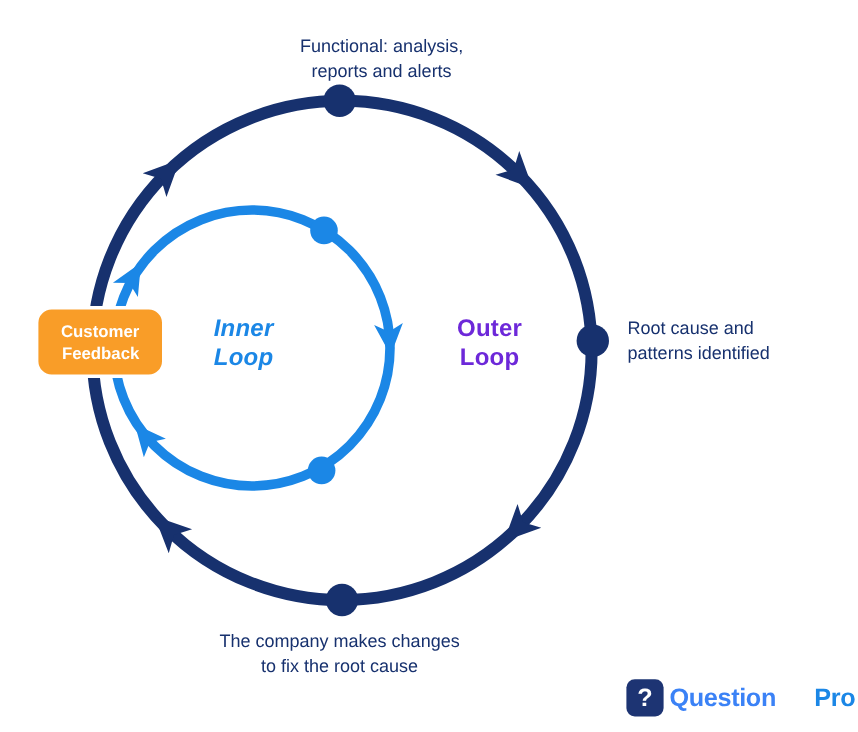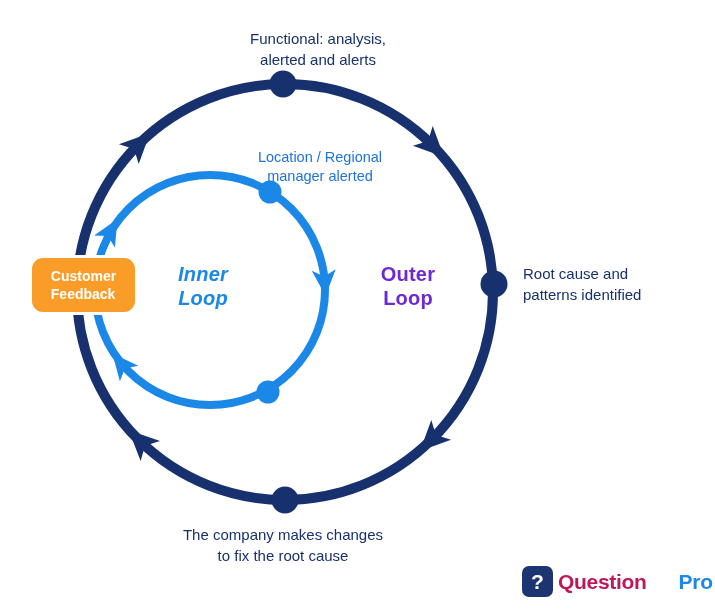--- a/index.html
+++ b/index.html
@@ -24,34 +24,34 @@
   .loop-title{font-size:20px;line-height:24px;font-weight:700;letter-spacing:.2px;}
   .centerx{transform:translateX(-50%);}
   .badge{
     position:absolute;left:29px;top:255px;
     width:103px;height:54px;
     background:#F99D28;
     border:3px solid #ffffff;
     border-radius:14px;
     display:flex;align-items:center;justify-content:center;
     color:#ffffff;font-weight:700;font-size:14px;line-height:18px;
-    text-align:left;white-space:pre-line;
+    text-align:right;white-space:pre-line;
   }
   .footer{
     position:absolute;left:522px;top:566px;
     display:flex;align-items:center;
   }
   .qp-icon{
     width:31px;height:31px;border-radius:7px;
     background:#1D3473;color:#ffffff;
     display:flex;align-items:center;justify-content:center;
     font-weight:700;font-size:21px;
   }
   .qp-word{margin-left:5px;font-size:21px;font-weight:700;letter-spacing:-0.3px;}
-  .qp-q{color:#be185d;}
+  .qp-q{color:#3b82f6;}
   .qp-pro{color:#1B87E6;padding-left:32px;}
   .cx-box{
     width:27px;height:27px;margin-left:12px;
     border:2px solid #5CD68C;border-radius:6px;
     box-sizing:border-box;
     display:flex;align-items:center;justify-content:center;
     color:#5CD68C;font-size:15px;line-height:1;
     background:#ffffff;
   }
 </style>
@@ -85,24 +85,22 @@
       <circle cx="285" cy="500" r="13.5"></circle>
     </g>
 
     <g fill="#1B87E6">
       <circle cx="270" cy="192" r="11.5"></circle>
       <circle cx="268" cy="392" r="11.5"></circle>
     </g>
   </svg>
 
   <div class="label navy step centerx" style="left:318px;top:28px;">Functional: analysis,
-alerted and alerts</div>
+reports and alerts</div>
 
-  <div class="label blue step-sm centerx" style="left:320px;top:148px;">Location / Regional
-manager alerted</div>
 
   <div class="label navy step" style="left:523px;top:263px;text-align:left;">Root cause and
 patterns identified</div>
 
 
   <div class="label navy step centerx" style="left:283px;top:524px;">The company makes changes
 to fix the root cause</div>
 
   <div class="label loop-title centerx" style="left:203px;top:262px;color:#1B87E6;font-style:italic;">Inner
 Loop</div>

